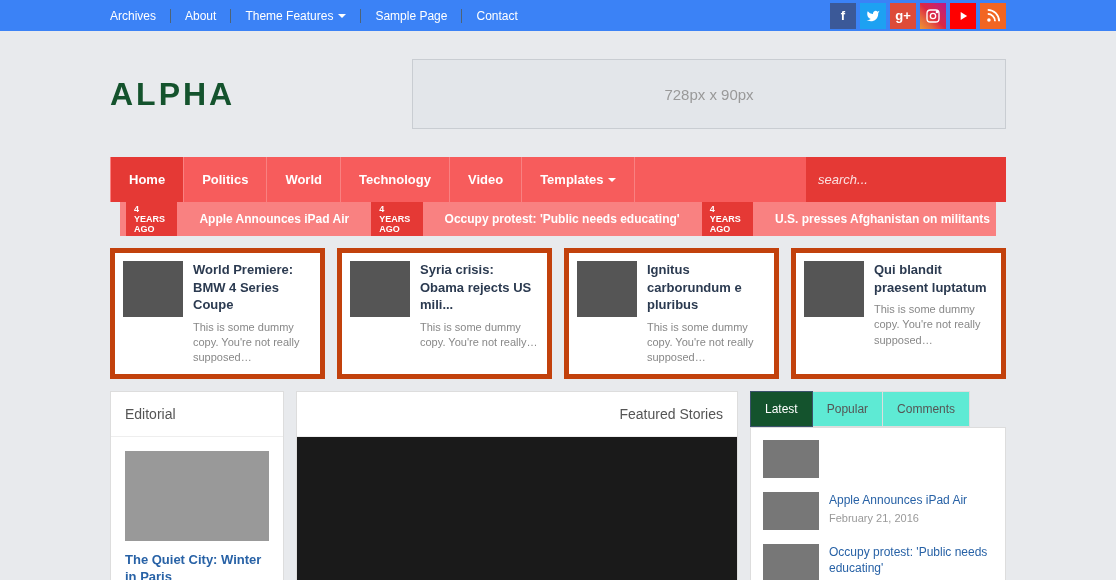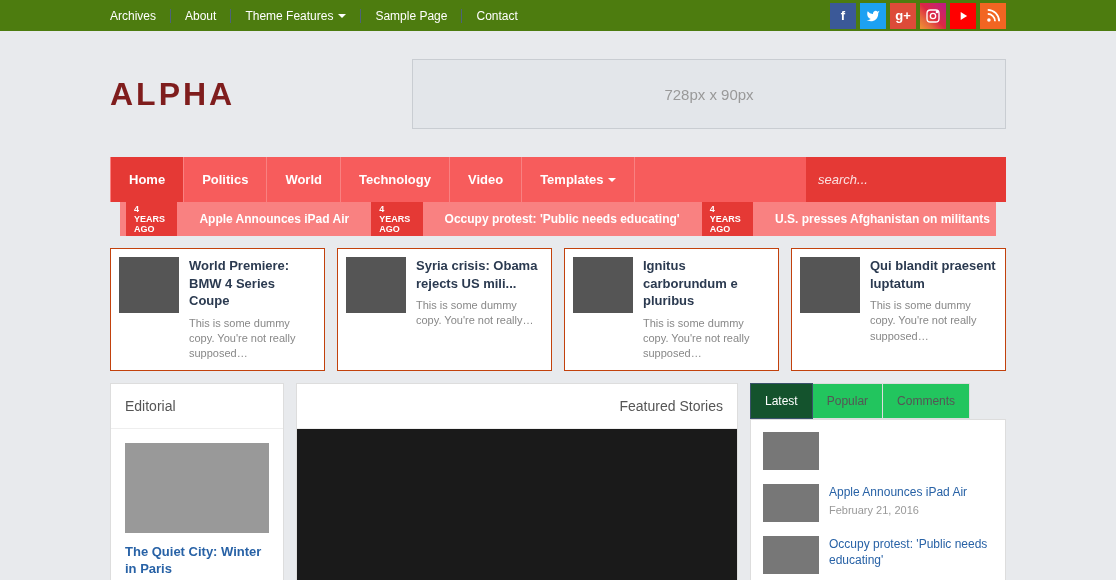--- a/index.html
+++ b/index.html
@@ -1,64 +1,64 @@
 <!DOCTYPE html>
 <html><head>
 <meta charset="utf-8">
 <style>
 *{box-sizing:border-box;margin:0;padding:0}
 body{font-family:Arial,Helvetica,sans-serif;background:#e8eaed;width:1116px;margin:0 auto}
 
-.topbar{background:#4d7c0f;height:31px;display:flex;justify-content:space-between;align-items:center;padding:0 110px}
+.topbar{background:#3b82f6;height:31px;display:flex;justify-content:space-between;align-items:center;padding:0 110px}
 .topnav{display:flex;gap:0;align-items:center}
 .topnav-item{color:#fff;font-size:12px;padding:0 14px;border-left:1px solid #4d6379;height:14px;display:flex;align-items:center;cursor:pointer}
 .topnav-item:first-child{border-left:none;padding-left:0}
 .social{display:flex;gap:4px}
 .social-icon{width:26px;height:26px;display:flex;align-items:center;justify-content:center;color:#fff;font-weight:bold;font-size:13px;font-family:Arial}
 .fb{background:#3b5998}.tw{background:#1da1f2}.gp{background:#dd4b39}.ig{background:linear-gradient(45deg,#f09433,#e6683c,#dc2743,#cc2366,#bc1888)}.yt{background:#ff0000}.rss{background:#f26522}
 
 .header{display:flex;align-items:center;justify-content:space-between;padding:28px 110px}
-.logo{font-size:32px;font-weight:900;color:#7f1d1d;letter-spacing:3px}
+.logo{font-size:32px;font-weight:900;color:#14532d;letter-spacing:3px}
 .adbox{width:594px;height:70px;border:1px solid #c9cdd2;background:#e3e6ea;display:flex;align-items:center;justify-content:center;color:#999;font-size:15px}
 
 .mainnav{background:#f75c5c;height:45px;margin:0 110px;display:flex;align-items:center;justify-content:space-between}
 .mainnav-items{display:flex;height:100%}
 .mainnav-item{color:#fff;padding:0 18px;display:flex;align-items:center;font-size:13px;font-weight:600;border-right:1px solid #f98181;cursor:pointer}
 .mainnav-item.active{background:#e53935}
 .mainnav-item:first-child{border-left:1px solid #f98181}
 .searchbox{background:#e53935;width:200px;height:100%;display:flex;align-items:center;padding:0 12px}
 .searchbox input{background:transparent;border:none;color:#fff;font-size:13px;font-style:italic;flex:1;outline:none}
 .searchbox input::placeholder{color:rgba(255,255,255,0.85)}
 
 .ticker{background:#f98181;height:34px;margin:0 120px;display:flex;align-items:center;overflow:hidden;gap:22px;padding:0 6px}
 .ticker-badge{background:#e53935;color:#fff;font-size:9px;font-weight:bold;padding:4px 8px}
 .ticker-text{color:#fff;font-size:12px;font-weight:bold;white-space:nowrap}
 
 .cards{display:flex;gap:12px;margin:12px 110px}
-.card{background:#fff;border:1px solid #c2410c;flex:1;padding:8px;display:flex;gap:10px}
+.card{background:#fff;border:5px solid #c2410c;flex:1;padding:8px;display:flex;gap:10px}
 .card-img{width:60px;height:56px;background:#555;flex-shrink:0}
 .card-body{flex:1;overflow:hidden}
 .card-title{font-size:13px;font-weight:600;color:#2b3a50;line-height:1.35;margin-bottom:6px}
 .card-desc{font-size:11px;color:#888;line-height:1.4}
 
 .cols{display:flex;gap:12px;margin:0 110px}
 .col-left{width:174px}
 .col-mid{flex:1}
 .col-right{width:256px}
 .panel{background:#fff;border:1px solid #ddd}
 .panel-head{font-size:14px;color:#555;padding:14px;border-bottom:1px solid #eee}
 .panel-head.center{text-align:right}
 .panel-body{padding:14px}
 .ed-img{width:100%;height:90px;background:#999;margin-bottom:10px}
 .ed-title{font-size:13px;color:#2862a6;font-weight:700;line-height:1.35;margin-bottom:6px}
 .ed-item{margin-bottom:16px}
 .hero{width:100%;height:220px;background:#1a1a1a}
 
 .tabs{display:flex}
-.tab{padding:10px 14px;font-size:12px;color:#555;background:#22c55e;border:1px solid #ddd;cursor:pointer}
+.tab{padding:10px 14px;font-size:12px;color:#555;background:#5eead4;border:1px solid #ddd;cursor:pointer}
 .tab+.tab{border-left:none}
 .tab.active{background:#14532d;color:#fff;border-color:#3a526b}
 .tablist{background:#fff;border:1px solid #ddd;padding:12px}
 .tablist-item{display:flex;gap:10px;margin-bottom:14px}
 .tablist-img{width:56px;height:38px;background:#777;flex-shrink:0}
 .tablist-title{font-size:12px;color:#2862a6;line-height:1.35;margin-bottom:4px}
 .tablist-date{font-size:11px;color:#999}
 .caret{display:inline-block;width:0;height:0;border-left:4px solid transparent;border-right:4px solid transparent;border-top:4px solid currentColor;margin-left:5px;vertical-align:middle}
 .search-icon{width:15px;height:15px}
 </style>

